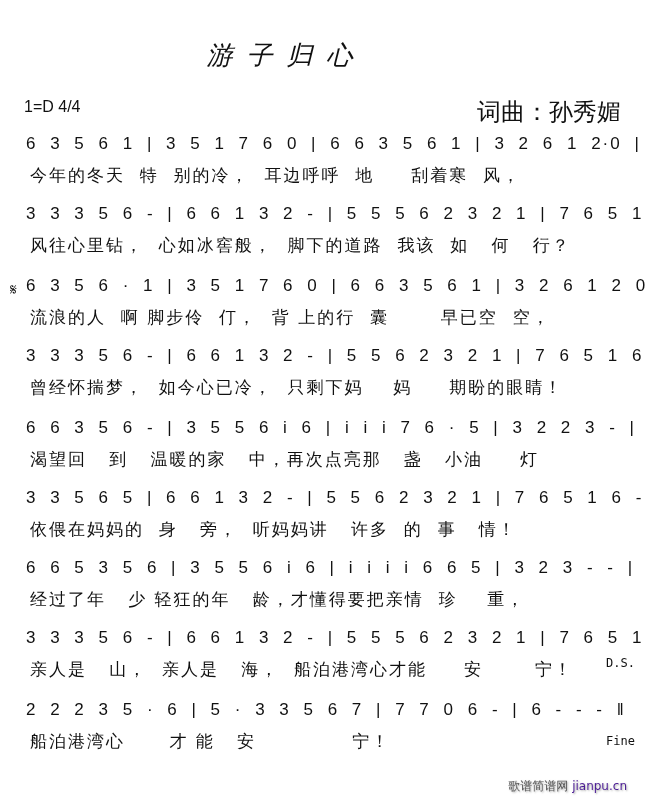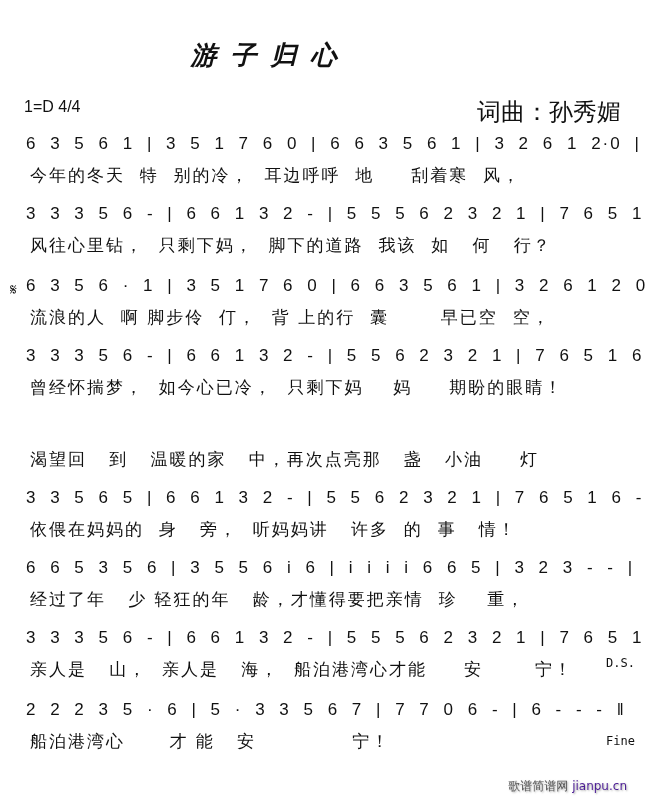--- a/index.html
+++ b/index.html
@@ -1,17 +1,17 @@
 <!DOCTYPE html>
 <html><head>
 <meta charset="utf-8">
 <style>
   html, body { margin:0; padding:0; background:#fff; }
   body { width:647px; height:801px; position:relative; overflow:hidden; font-family:"DejaVu Sans", sans-serif; color:#111; }
-  .title { position:absolute; left:0; width:541px; top:38px; text-align:center; font-family:"DejaVu Serif", serif; font-weight:bold; font-style:italic; font-size:26px; letter-spacing:14px; }
+  .title { position:absolute; left:0; width:541px; top:38px; text-align:center; font-family:"DejaVu Serif", serif; font-weight:normal; font-style:italic; font-size:26px; letter-spacing:14px;padding-left:16px; }
   .key { position:absolute; left:24px; top:98px; font-size:16px; font-family:"Liberation Sans", sans-serif; }
   .composer { position:absolute; right:26px; top:96px; font-size:24px; }
   .line { position:absolute; left:0; width:642px; height:70px;text-align:right; }
   .notes { position:absolute; left:26px; top:6px; height:30px; font-family:"Liberation Sans", sans-serif; font-size:17px; white-space:pre; }
   .lyrics { position:absolute; left:30px; top:38px; font-size:17px; white-space:pre; letter-spacing:2px; }
   .mark { position:absolute; font-family:"DejaVu Sans Mono", monospace; font-size:12px; }
   .watermark { position:absolute; right:20px; bottom:6px; font-size:12px; color:#555; text-shadow:1px 1px 2px #aaa; }
   .watermark .en { color:#4c1d95; }
 </style>
 </head>
@@ -21,35 +21,36 @@
 <div class="key">1=D 4/4</div>
 <div class="composer">词曲：孙秀媚</div>
 
 <div class="line" style="top:128px;">
   <div class="notes" style="word-spacing:6px;letter-spacing:2px;">6 3 5 6 1 | 3 5 1 7 6 0 | 6 6 3 5 6 1 | 3 2 6 1 2·0 |</div>
   <div class="lyrics" style="top:36px;">今年的冬天  特  别的冷，  耳边呼呼  地     刮着寒  风，</div>
 </div>
 
 <div class="line" style="top:198px;">
   <div class="notes" style="word-spacing:6px;letter-spacing:2px;">3 3 3 5 6 - | 6 6 1 3 2 - | 5 5 5 6 2 3 2 1 | 7 6 5 1 6 - |</div>
-  <div class="lyrics" style="top:36px;">风往心里钻，  只剩下妈，  脚下的道路  我该  如   何   行？</div>
+  <div class="lyrics" style="top:36px;">风往心里钻，  心如冰窖般，  脚下的道路  我该  如   何   行？</div>
 </div>
 
 <div class="line" style="top:270px;">
   <span class="mark" style="left:10px;top:10px;font-size:16px;font-family:'DejaVu Sans',sans-serif;">𝄋</span>
   <div class="notes" style="word-spacing:6px;letter-spacing:2px;">6 3 5 6 · 1 | 3 5 1 7 6 0 | 6 6 3 5 6 1 | 3 2 6 1 2 0 |</div>
   <div class="lyrics" style="top:36px;">流浪的人  啊 脚步伶  仃，  背 上的行  囊       早已空  空，</div>
 </div>
 
 <div class="line" style="top:340px;">
   <div class="notes" style="word-spacing:6px;letter-spacing:2px;">3 3 3 5 6 - | 6 6 1 3 2 - | 5 5 6 2 3 2 1 | 7 6 5 1 6 - |</div>
   <div class="lyrics" style="top:36px;">曾经怀揣梦，  如今心已冷，  只剩下妈    妈     期盼的眼睛！</div>
 </div>
 
 <div class="line" style="top:412px;">
+  <div class="notes" style="word-spacing:6px;letter-spacing:2px;">6 6 3 5 6 - | 3 5 5 6 i 6 | i i i 7 6 · 5 | 3 2 2 3 - |</div>
   <div class="lyrics" style="top:36px;">渴望回   到   温暖的家   中，再次点亮那   盏   小油     灯</div>
 </div>
 
 <div class="line" style="top:482px;">
   <div class="notes" style="word-spacing:6px;letter-spacing:2px;">3 3 5 6 5 | 6 6 1 3 2 - | 5 5 6 2 3 2 1 | 7 6 5 1 6 - |</div>
   <div class="lyrics" style="top:36px;">依偎在妈妈的  身   旁，  听妈妈讲   许多  的  事   情！</div>
 </div>
 
 <div class="line" style="top:552px;">
   <div class="notes" style="word-spacing:6px;letter-spacing:2px;">6 6 5 3 5 6 | 3 5 5 6 i 6 | i i i i 6 6 5 | 3 2 3 - - |</div>

